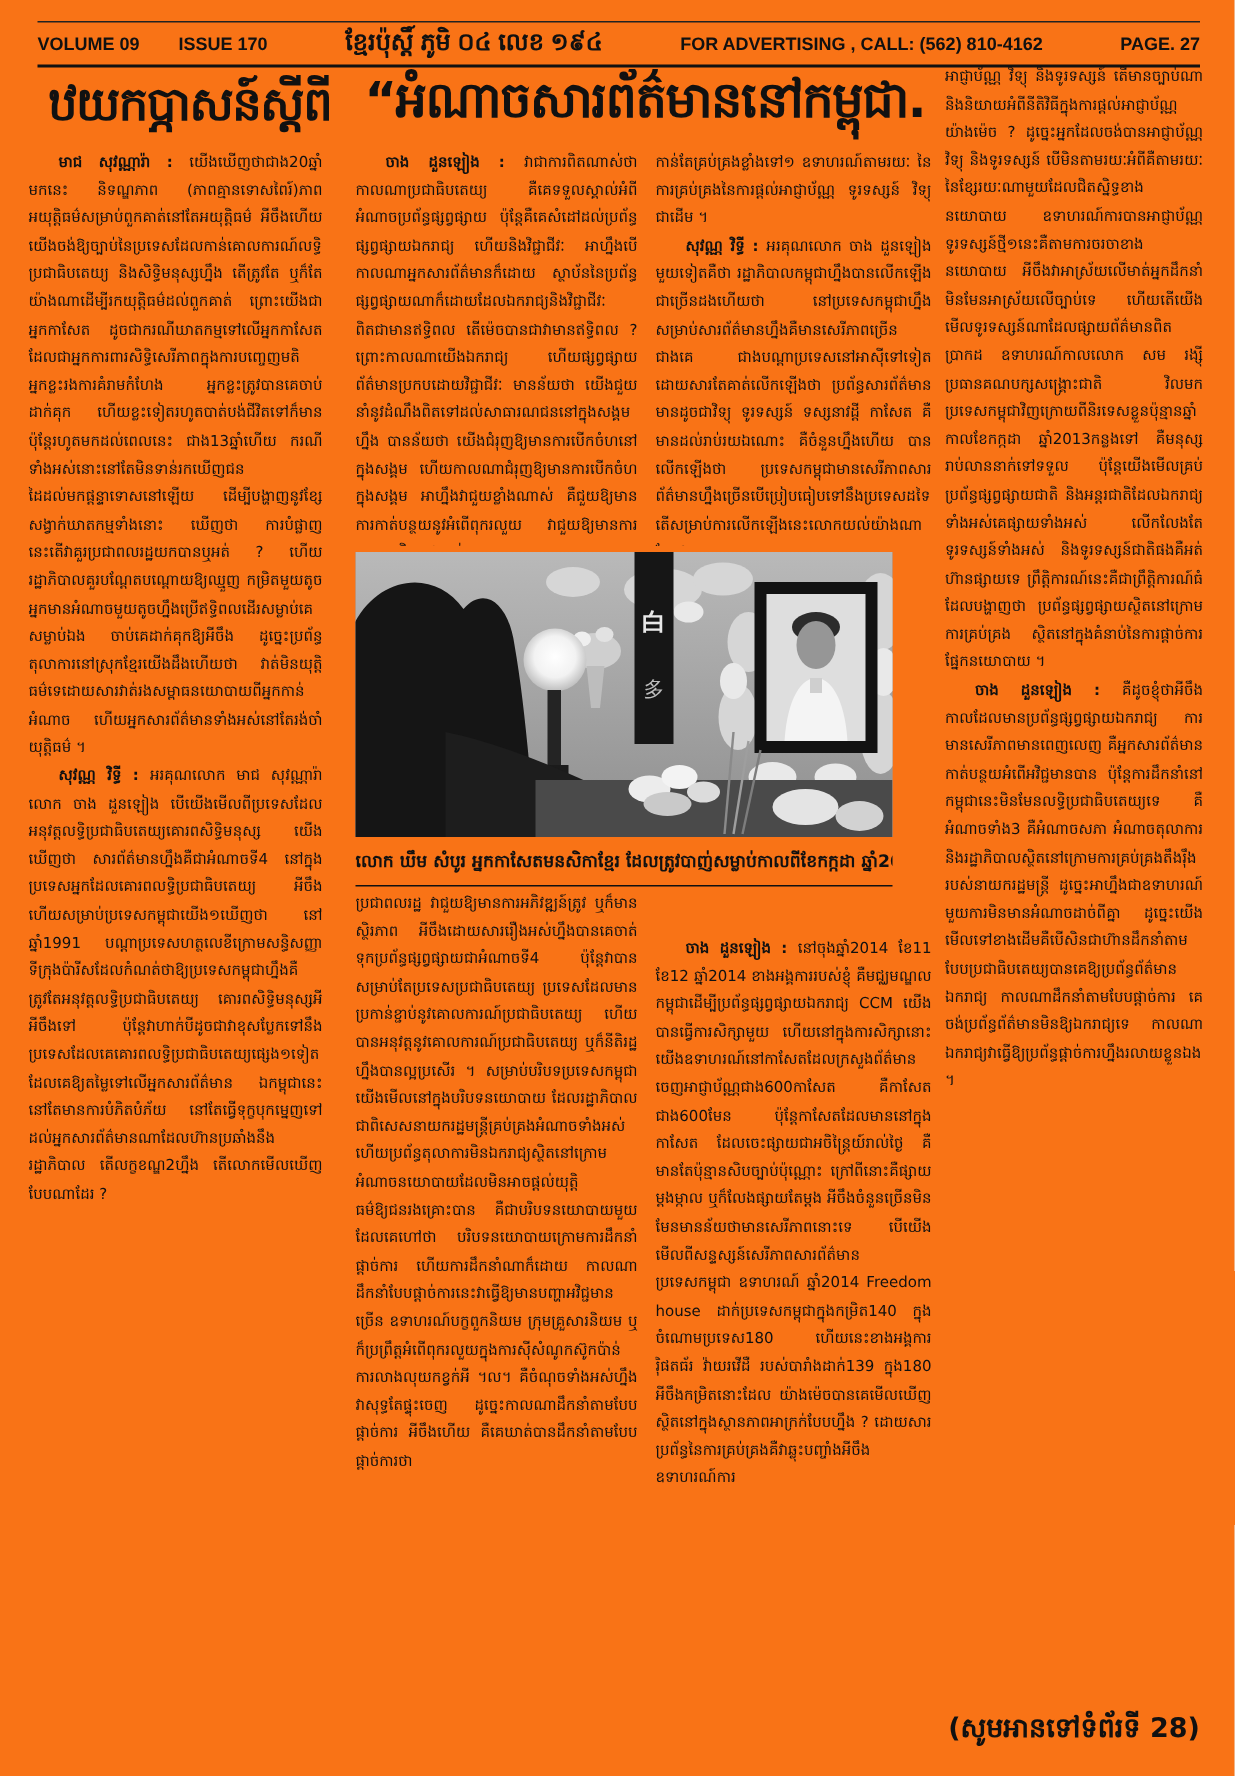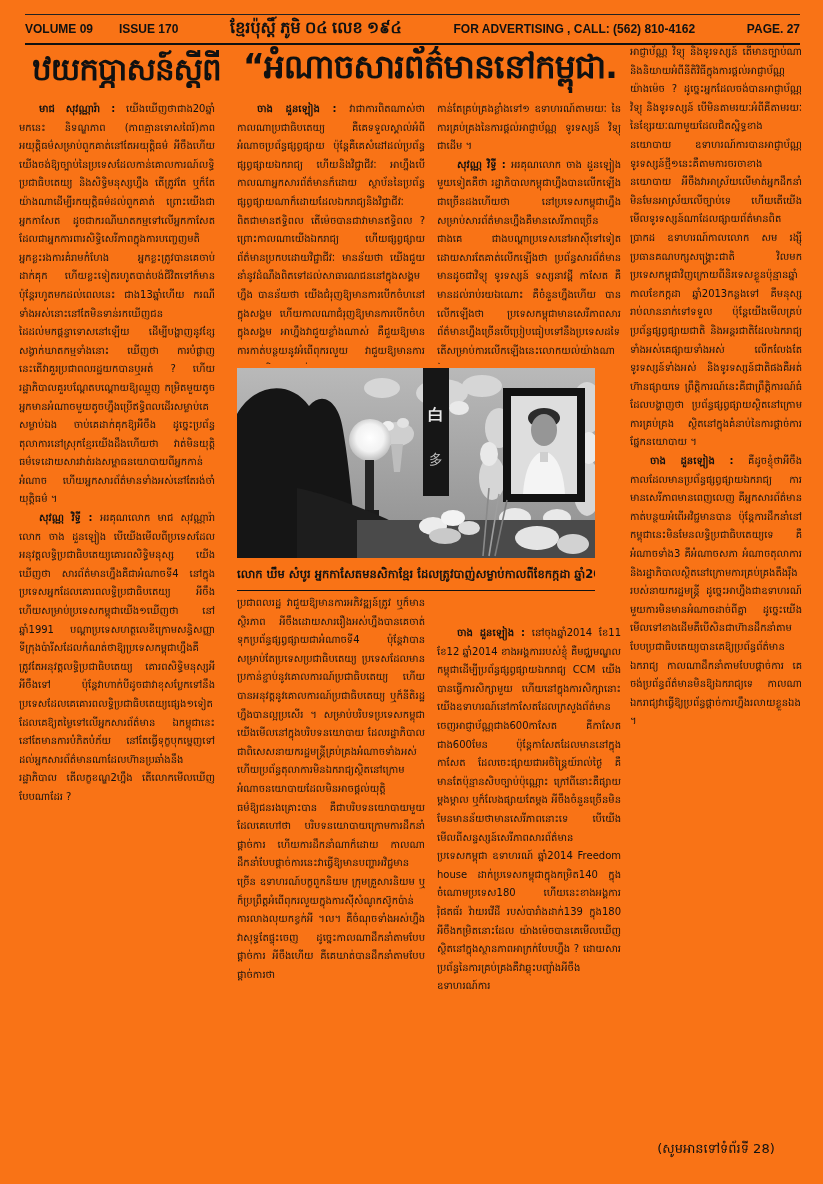--- a/index.html
+++ b/index.html
@@ -31,21 +31,21 @@
   
   .photo{position:absolute;left:237px;top:368px;width:358px;height:190px;background:#9a9a9a;}
   .photo svg{display:block;}
   .caption{position:absolute;left:237px;top:562px;width:358px;height:26px;
            font-weight:bold;font-size:11.5px;text-align:center;line-height:24px;
            white-space:nowrap;overflow:hidden;}
   .caption-rule{position:absolute;left:237px;top:590px;width:358px;height:0;
                 border-top:1.5px solid #111;}
   
   .continue{position:absolute;left:630px;top:1140px;width:172px;text-align:center;
-            font-weight:normal;font-size:13px;}
+            font-weight:bold;font-size:18px;}
 </style>
 </head>
 <body>
 
 <div class="page">
 
   <div class="masthead">
     <span class="grp">
       <span>VOLUME 09</span>
       <span>ISSUE 170</span>

